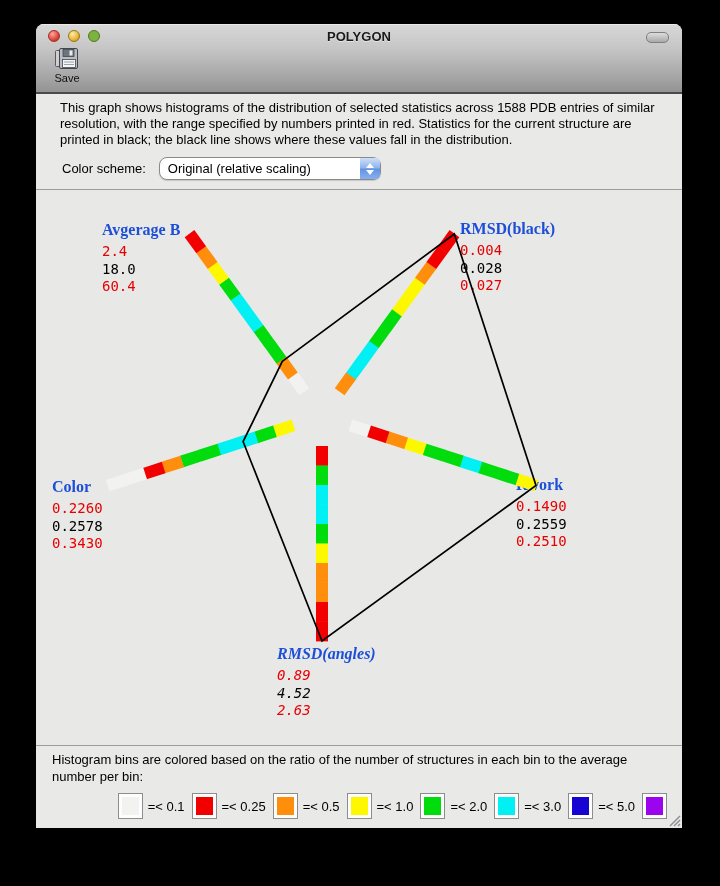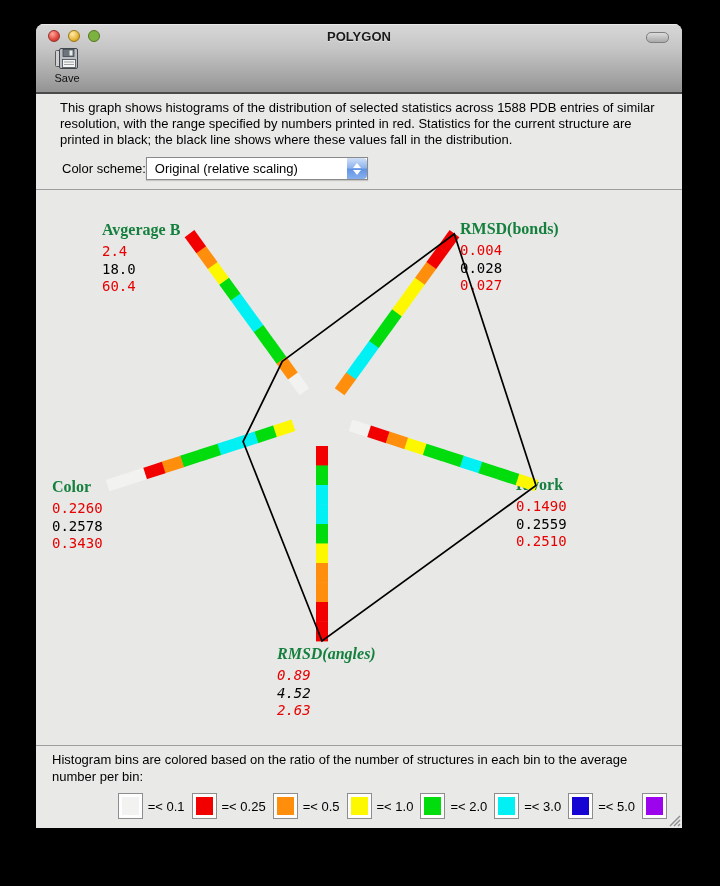--- a/index.html
+++ b/index.html
@@ -24,36 +24,36 @@
   .toolbar{position:relative;height:44px;padding-left:32px;}
   .save-btn{position:absolute;left:8px;top:-2px;width:46px;text-align:center;cursor:default;}
   .save-btn svg{display:block;margin:0 auto;}
   .save-label{font-size:11px;color:#111;margin-top:1px;}
   
   .desc-panel{height:96px;box-sizing:border-box;background:#e9e9e8;border-bottom:1px solid #9d9d9d;
               padding:6px 10px 0 24px;}
   .desc-text{font-size:13px;line-height:16px;color:#000;max-width:622px;margin:0;}
   .scheme-row{display:flex;align-items:center;margin-top:9px;}
   .scheme-label{font-size:13px;color:#000;margin-left:2px;}
-  .popup{display:flex;align-items:stretch;margin-left:0;width:222px;height:23px;
-         border:1px solid #8a8a8a;border-radius:0;background:#fff;box-sizing:border-box;
+  .popup{display:flex;align-items:stretch;margin-left:13px;width:222px;height:23px;
+         border:1px solid #8a8a8a;border-radius:8px;background:#fff;box-sizing:border-box;
          box-shadow:0 1px 1px rgba(0,0,0,.15);}
   .popup-value{flex:1;font-size:13px;line-height:21px;padding-left:8px;color:#000;
                white-space:nowrap;overflow:hidden;}
   .popup-cap{width:20px;border-radius:0 4px 4px 0;background:linear-gradient(#cfe0f8,#8db3ec 48%,#6193e4 52%,#88b0ef);
              display:flex;flex-direction:column;align-items:center;justify-content:center;gap:2px;}
   .arrow-up{width:0;height:0;border-left:4px solid transparent;border-right:4px solid transparent;
             border-bottom:5px solid #fff;}
   .arrow-down{width:0;height:0;border-left:4px solid transparent;border-right:4px solid transparent;
               border-top:5px solid #fff;}
   
   .plot-area{height:555px;position:relative;background:#e8e8e7;}
   .plot-area svg{position:absolute;left:0;top:0;z-index:2;pointer-events:none;}
   .axis-label{position:absolute;z-index:1;}
-  .axis-title{font-family:"Liberation Serif",serif;font-weight:700;font-size:16px;color:#15803d;
+  .axis-title{font-family:"Liberation Serif",serif;font-weight:700;font-size:16px;color:#1d4ed8;
               margin-bottom:4px;white-space:nowrap;}
   .axis-val{font-family:"DejaVu Sans Mono",monospace;font-size:14px;line-height:17.5px;white-space:nowrap;}
   .axis-val.red{color:#e80000;}
   .axis-val.black{color:#000;}
   
   .legend-panel{height:83px;box-sizing:border-box;background:#e9e9e8;border-top:1px solid #9d9d9d;
                 padding:6px 10px 0 16px;position:relative;}
   .legend-text{font-size:13px;line-height:16.5px;color:#000;max-width:600px;margin:0;}
   .bins{display:flex;align-items:center;margin-top:8px;margin-left:0px;justify-content:flex-end;}
   .bin-swatch{width:17px;height:18px;padding:3px;background:#fdfdfd;border:1px solid #8d8d8d;
@@ -174,21 +174,21 @@
           </g>
           <polygon points="246.3,171.4 418.3,44.0 500.0,295.5 286.0,451.0 207.1,251.6" fill="none" stroke="#000" stroke-width="1.7"></polygon>
         </svg>
     <div class="axis-label" style="left: 66px; top: 31px;">
           <div class="axis-title">Avgerage B</div>
           <div class="axis-val red">2.4</div>
           <div class="axis-val black">18.0</div>
           <div class="axis-val red">60.4</div>
         </div>
         <div class="axis-label" style="left: 424px; top: 30px;">
-          <div class="axis-title">RMSD(bonds)</div>
+          <div class="axis-title">RMSD(black)</div>
           <div class="axis-val red">0.004</div>
           <div class="axis-val black">0.028</div>
           <div class="axis-val red">0.027</div>
         </div>
         <div class="axis-label" style="left: 480px; top: 286px;">
           <div class="axis-title">Rwork</div>
           <div class="axis-val red">0.1490</div>
           <div class="axis-val black">0.2559</div>
           <div class="axis-val red">0.2510</div>
         </div>

